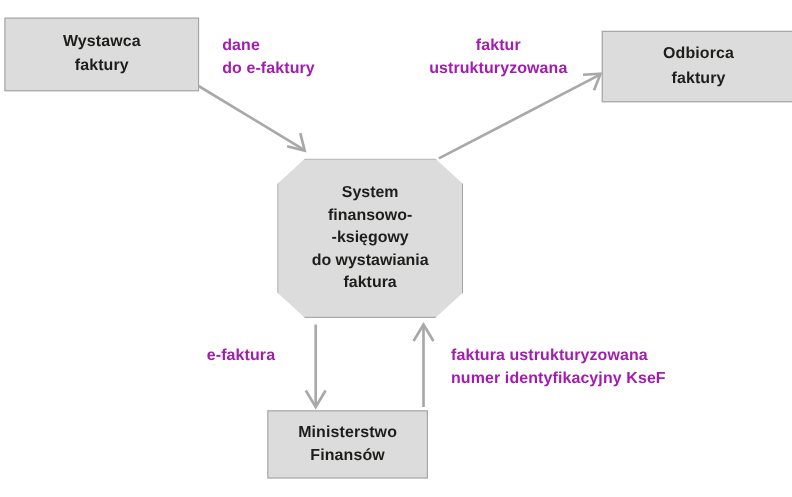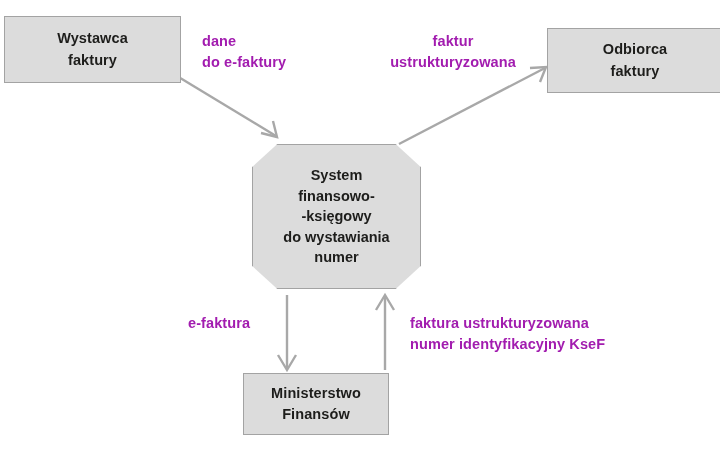--- a/index.html
+++ b/index.html
@@ -154,21 +154,21 @@
   <div class="node-box" id="node-receiver">
     <span class="node-label">Odbiorca
 faktury</span>
   </div>
 
   <div id="node-system">
     <span class="node-label">System
 finansowo-
 -księgowy
 do wystawiania
-numer</span>
+faktura</span>
   </div>
 
   <div class="node-box" id="node-ministry">
     <span class="node-label">Ministerstwo
 Finansów</span>
   </div>
 
   <div class="edge-label" id="label-data-to-einvoice">dane
 do e-faktury</div>
 

